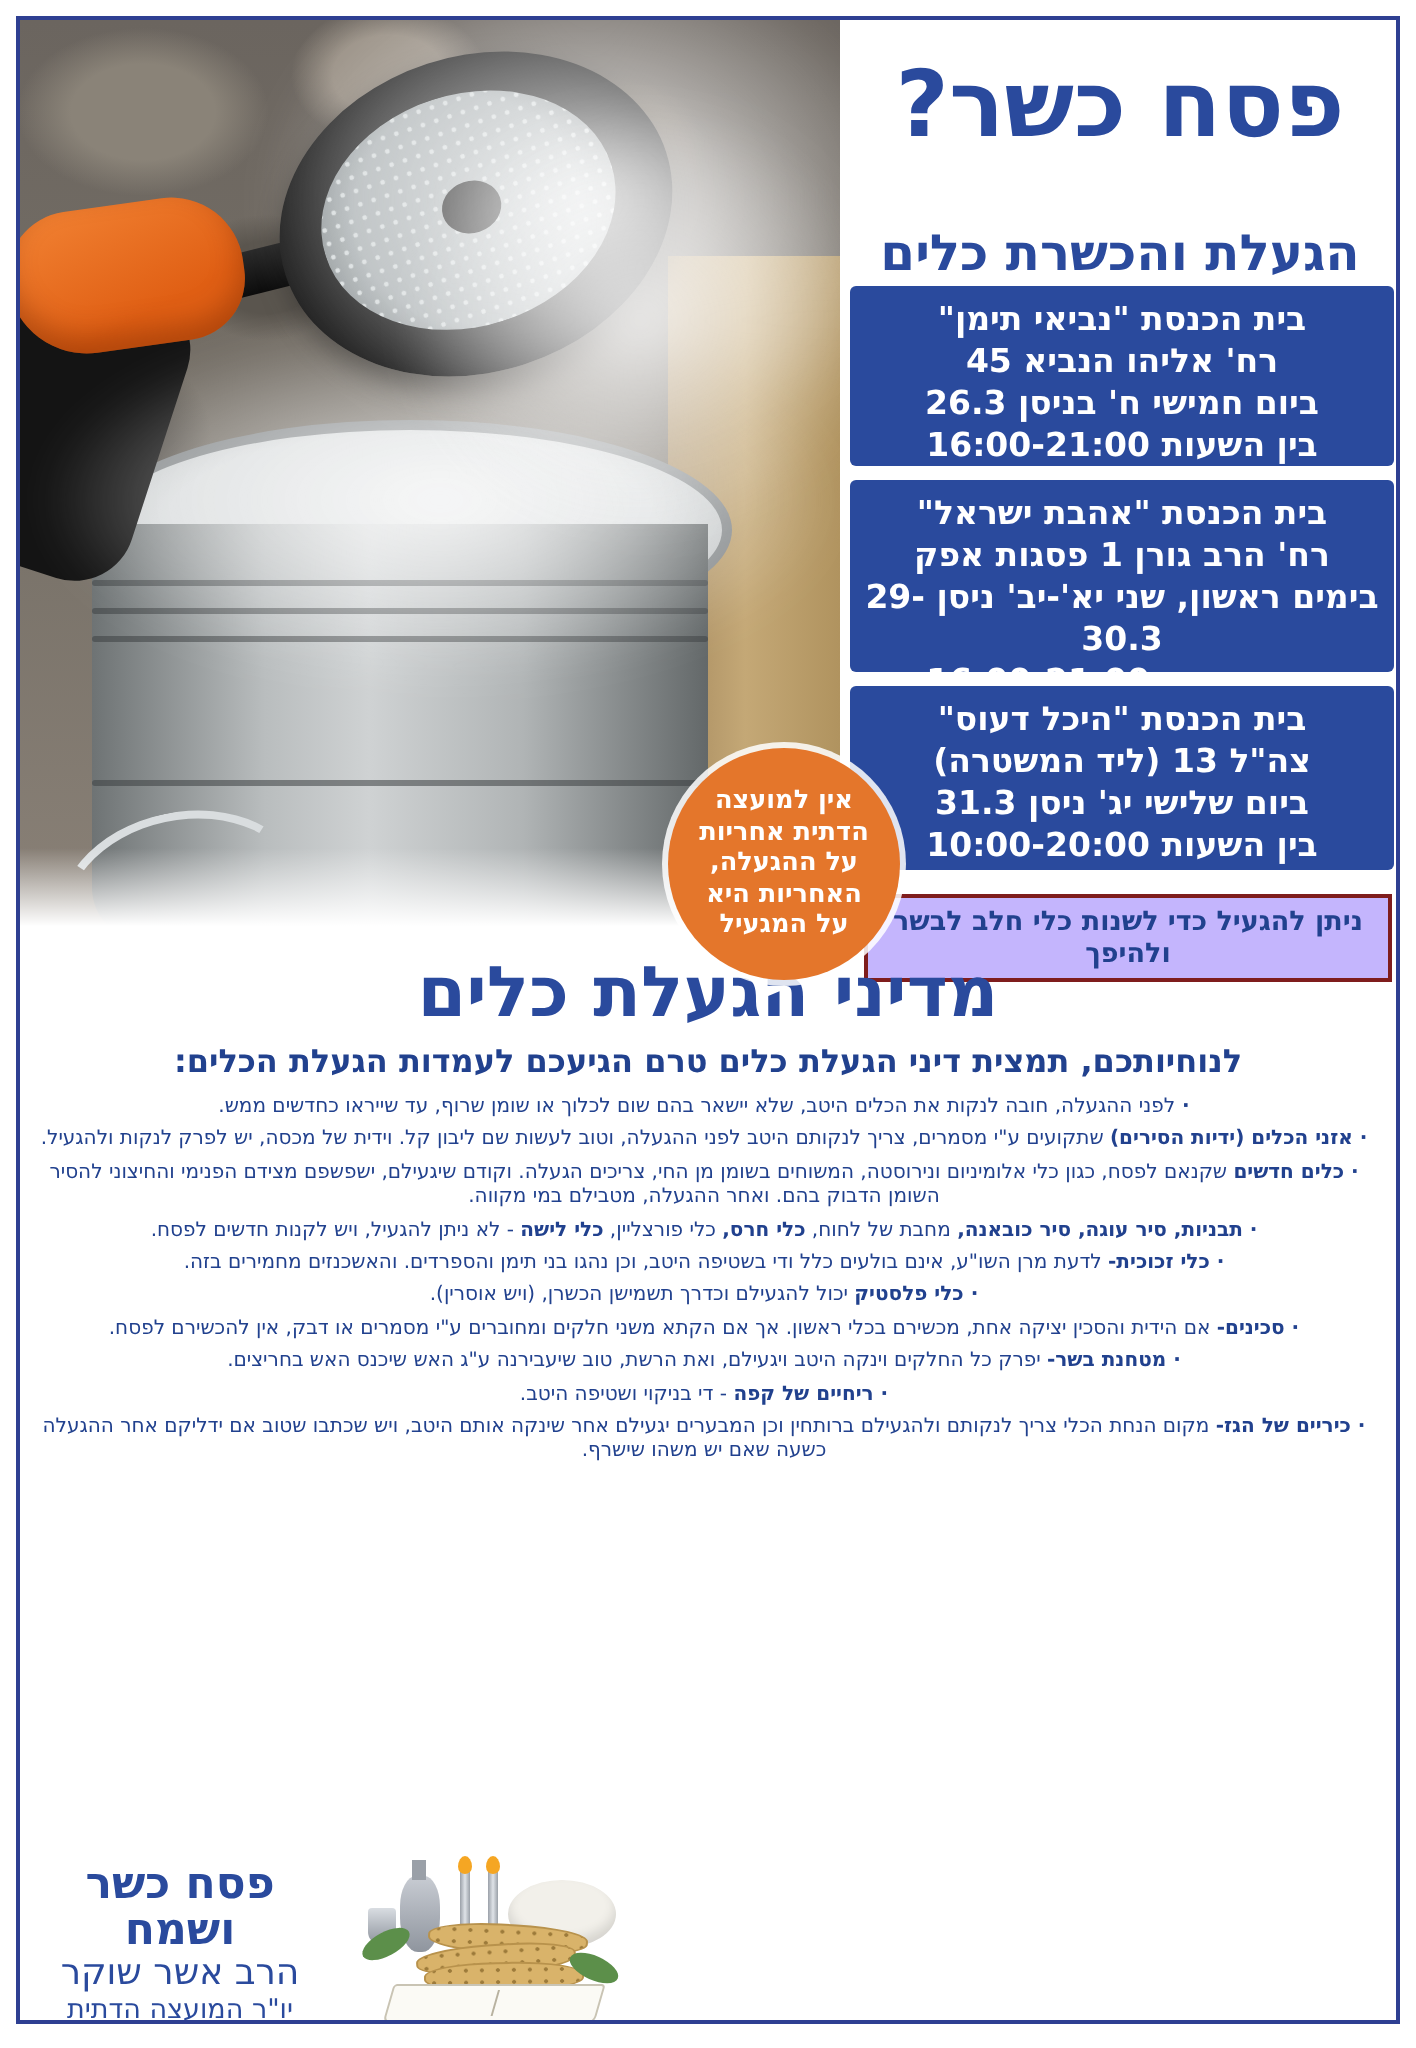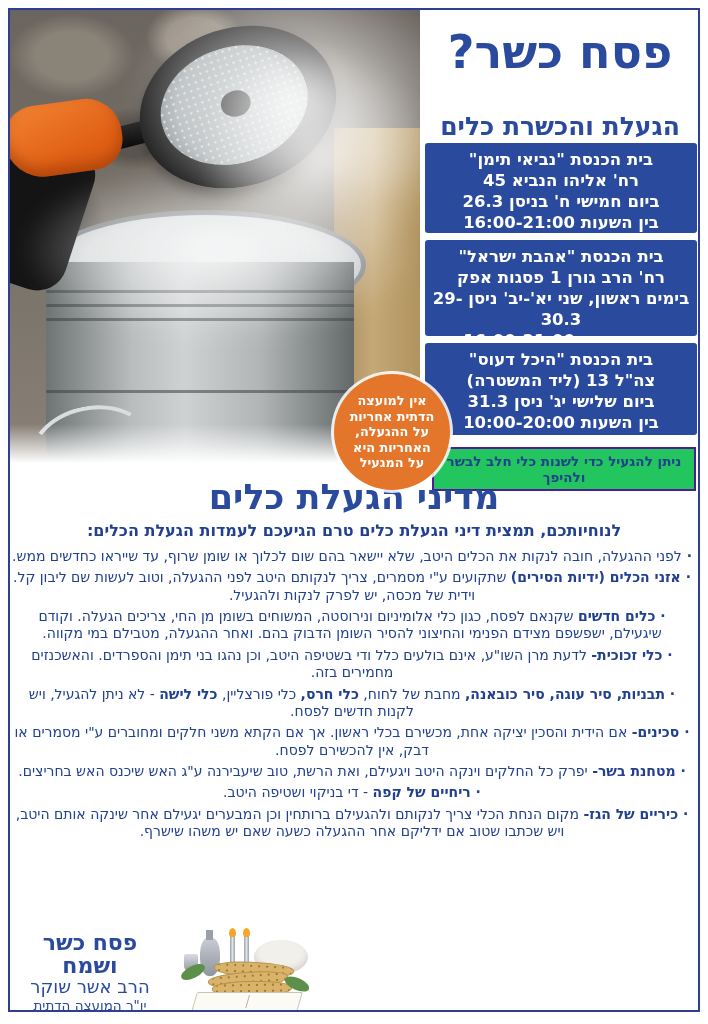--- a/index.html
+++ b/index.html
@@ -47,27 +47,27 @@
   .emblem .tablet{position:absolute;top:17px;width:16px;height:20px;background:#fffdf4;border:1.5px solid #3a3a3a;border-radius:8px 8px 0 0;}
   .emblem .t1{left:10px;} .emblem .t2{left:30px;}
   .emblem .mono{position:absolute;left:17px;top:36px;width:0;height:0;border-left:12px solid transparent;border-right:12px solid transparent;border-bottom:18px solid #33404e;}
   .logo-text{margin-top:4px;color:#ffffff;font-weight:bold;font-size:17px;line-height:1.15;text-shadow:0 1px 3px rgba(0,0,0,.8);}
 
   
   .title{position:absolute;left:424px;top:28px;width:272px;text-align:center;color:#2a4a9d;font-weight:bold;font-size:46px;line-height:1.05;z-index:10;}
   .subtitle{position:absolute;left:424px;top:88px;width:272px;text-align:center;color:#2a4a9d;font-weight:bold;font-size:25px;z-index:10;margin-top:24px;}
   .venue{position:absolute;left:425px;width:272px;background:#2a4a9d;color:#ffffff;text-align:center;font-weight:bold;font-size:16.5px;line-height:1.28;padding:6px 6px;border-radius:3px;box-sizing:border-box;z-index:10;}
   .v1{top:143px;height:90px;} .v2{top:240px;height:96px;} .v3{top:343px;height:92px;}
-  .note{position:absolute;left:432px;top:447px;width:264px;box-sizing:border-box;border:2px solid #4c1d95;background:#22c55e;color:#21418e;font-weight:bold;font-size:13.5px;text-align:center;padding:4px 4px;z-index:10;}
+  .note{position:absolute;left:432px;top:447px;width:264px;box-sizing:border-box;border:2px solid #7f1d1d;background:#c4b5fd;color:#21418e;font-weight:bold;font-size:13.5px;text-align:center;padding:4px 4px;z-index:10;}
   .badge{position:absolute;left:334px;top:374px;width:116px;height:116px;border-radius:50%;background:#e4762b;color:#ffffff;font-weight:bold;font-size:12.8px;line-height:1.22;display:flex;align-items:center;justify-content:center;text-align:center;padding:10px;box-sizing:border-box;z-index:30;box-shadow:0 0 0 3px rgba(255,255,255,.85);}
 
   
   .rules-heading{position:absolute;left:0;top:477px;width:708px;text-align:center;color:#2a4a9d;font-weight:bold;font-size:35px;z-index:10;}
   .rules-intro{position:absolute;left:0;top:521px;width:708px;text-align:center;color:#21418e;font-weight:bold;font-size:16px;z-index:10;}
-  .rules-list{position:absolute;right:16px;left:12px;top:548px;height:386px;color:#21418e;font-size:14px;line-height:1.24;z-index:10;}
+  .rules-list{position:absolute;right:16px;left:12px;top:548px;height:386px;color:#21418e;font-size:10px;line-height:1.24;z-index:10;}
   .rule{margin-bottom:4px;text-align:center;}
   .rule .b{font-weight:bold;}
   .rule .dot{font-weight:bold;}
 
   
   .footer{position:absolute;left:12px;top:932px;width:300px;height:80px;display:flex;flex-direction:row;align-items:center;z-index:10;}
   .footer-text{text-align:center;color:#2a4a9d;margin-right:4px;}
   .greeting{font-weight:bold;font-size:22px;line-height:1.05;}
   .rabbi{font-size:18px;line-height:1.15;}
   .role{font-size:13.5px;line-height:1.15;}
@@ -139,22 +139,23 @@
 
   <div class="note">ניתן להגעיל כדי לשנות כלי חלב לבשר ולהיפך</div>
   <div class="badge">אין למועצה הדתית אחריות על ההגעלה, האחריות היא על המגעיל</div>
 
   <div class="rules-heading">מדיני הגעלת כלים</div>
   <div class="rules-intro">לנוחיותכם, תמצית דיני הגעלת כלים טרם הגיעכם לעמדות הגעלת הכלים:</div>
   <div class="rules-list" id="rules-list">
       <div class="rule"><span class="dot">· </span><span>לפני ההגעלה, חובה לנקות את הכלים היטב, שלא יישאר בהם שום לכלוך או שומן שרוף, עד שייראו כחדשים ממש.</span></div>
       <div class="rule"><span class="dot">· </span><span class="b">אזני הכלים (ידיות הסירים)</span><span> שתקועים ע"י מסמרים, צריך לנקותם היטב לפני ההגעלה, וטוב לעשות שם ליבון קל. וידית של מכסה, יש לפרק לנקות ולהגעיל.</span></div>
       <div class="rule"><span class="dot">· </span><span class="b">כלים חדשים</span><span> שקנאם לפסח, כגון כלי אלומיניום ונירוסטה, המשוחים בשומן מן החי, צריכים הגעלה. וקודם שיגעילם, ישפשפם מצידם הפנימי והחיצוני להסיר השומן הדבוק בהם. ואחר ההגעלה, מטבילם במי מקווה.</span></div>
+      <div class="rule"><span class="dot">· </span><span class="b">תבניות, סיר עוגה, סיר כובאנה,</span><span> מחבת של לחוח, </span><span class="b">כלי חרס,</span><span> כלי פורצליין, </span><span class="b">כלי לישה</span><span> - לא ניתן להגעיל, ויש לקנות חדשים לפסח.</span></div>
       <div class="rule"><span class="dot">· </span><span class="b">כלי זכוכית-</span><span> לדעת מרן השו"ע, אינם בולעים כלל ודי בשטיפה היטב, וכן נהגו בני תימן והספרדים. והאשכנזים מחמירים בזה.</span></div>
-      <div class="rule"><span class="dot">· </span><span class="b">תבניות, סיר עוגה, סיר כובאנה,</span><span> מחבת של לחוח, </span><span class="b">כלי חרס,</span><span> כלי פורצליין, </span><span class="b">כלי לישה</span><span> - לא ניתן להגעיל, ויש לקנות חדשים לפסח.</span></div>
+      <div class="rule"><span class="dot">· </span><span class="b">כלי פלסטיק</span><span> יכול להגעילם וכדרך תשמישן הכשרן, (ויש אוסרין).</span></div>
       <div class="rule"><span class="dot">· </span><span class="b">סכינים-</span><span> אם הידית והסכין יציקה אחת, מכשירם בכלי ראשון. אך אם הקתא משני חלקים ומחוברים ע"י מסמרים או דבק, אין להכשירם לפסח.</span></div>
       <div class="rule"><span class="dot">· </span><span class="b">מטחנת בשר-</span><span> יפרק כל החלקים וינקה היטב ויגעילם, ואת הרשת, טוב שיעבירנה ע"ג האש שיכנס האש בחריצים.</span></div>
       <div class="rule"><span class="dot">· </span><span class="b">ריחיים של קפה</span><span> - די בניקוי ושטיפה היטב.</span></div>
       <div class="rule"><span class="dot">· </span><span class="b">כיריים של הגז-</span><span> מקום הנחת הכלי צריך לנקותם ולהגעילם ברותחין וכן המבערים יגעילם אחר שינקה אותם היטב, ויש שכתבו שטוב אם ידליקם אחר ההגעלה כשעה שאם יש משהו שישרף.</span></div>
     </div>
 
   <div class="footer">
     <div class="seder">
       <div class="pillow"></div>
       <div class="candle c1">

